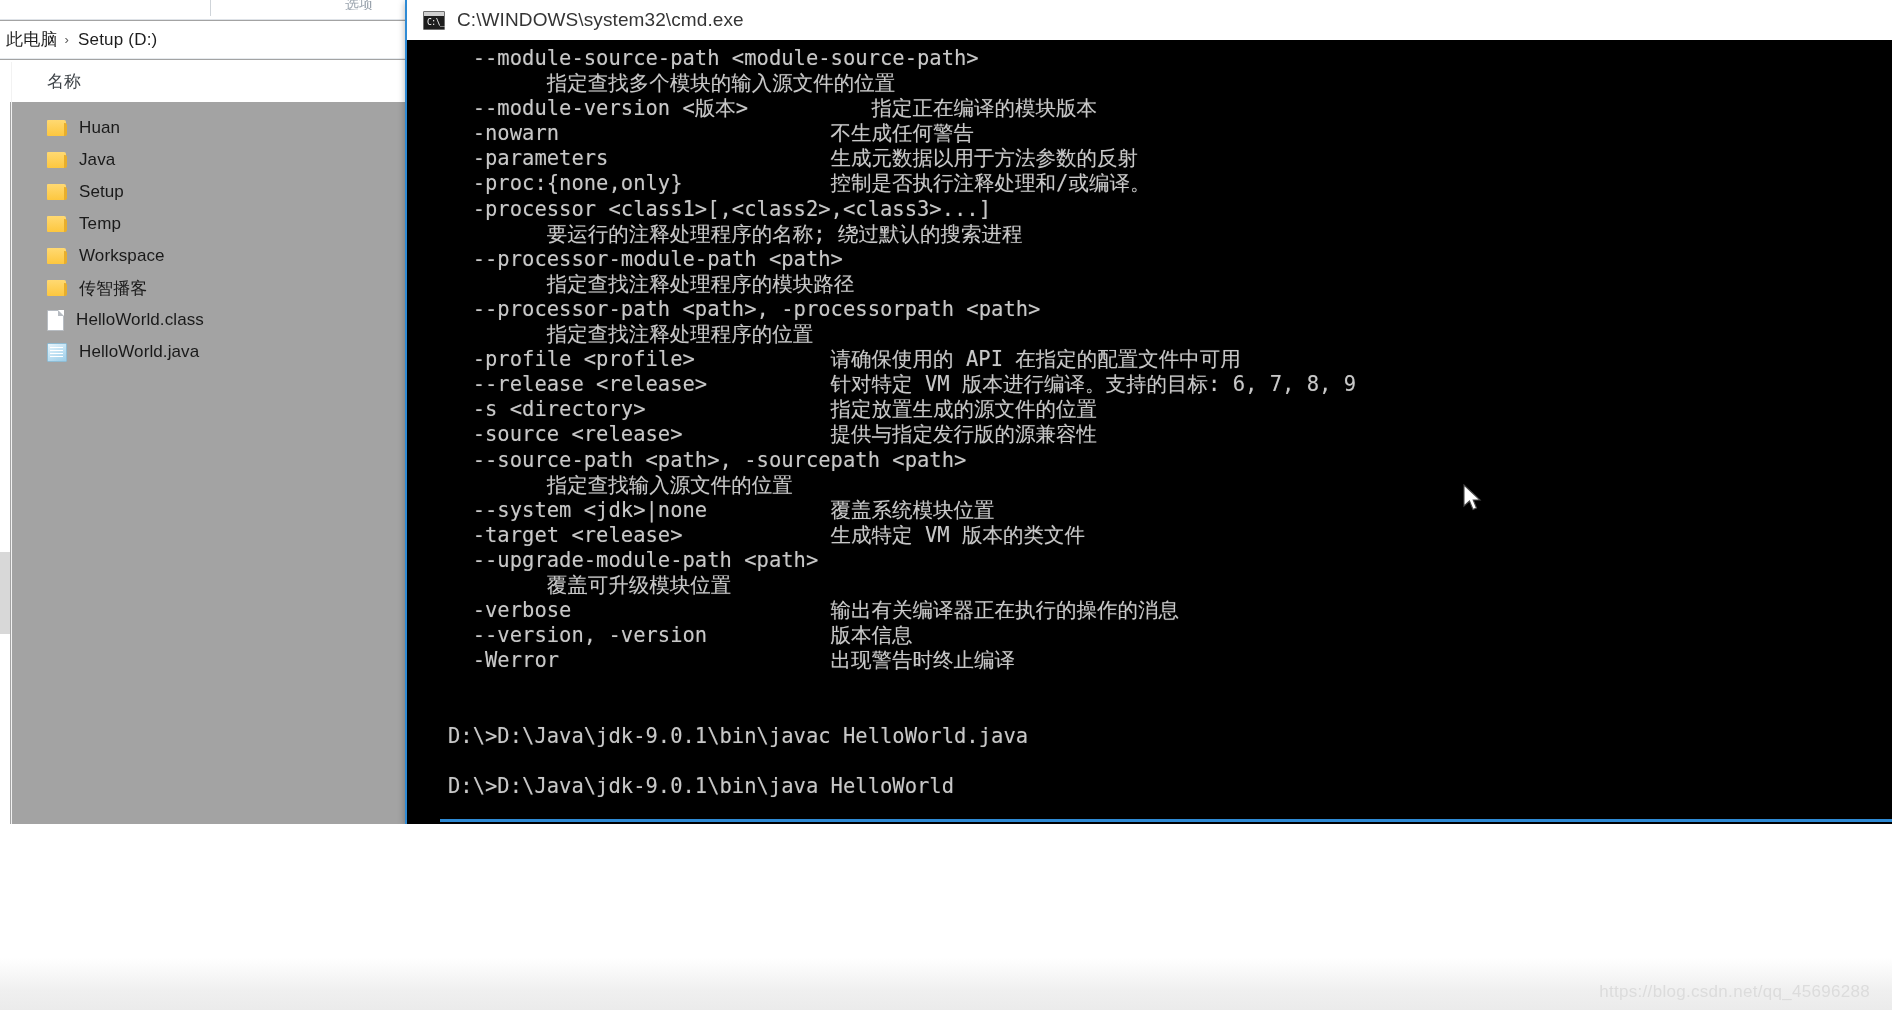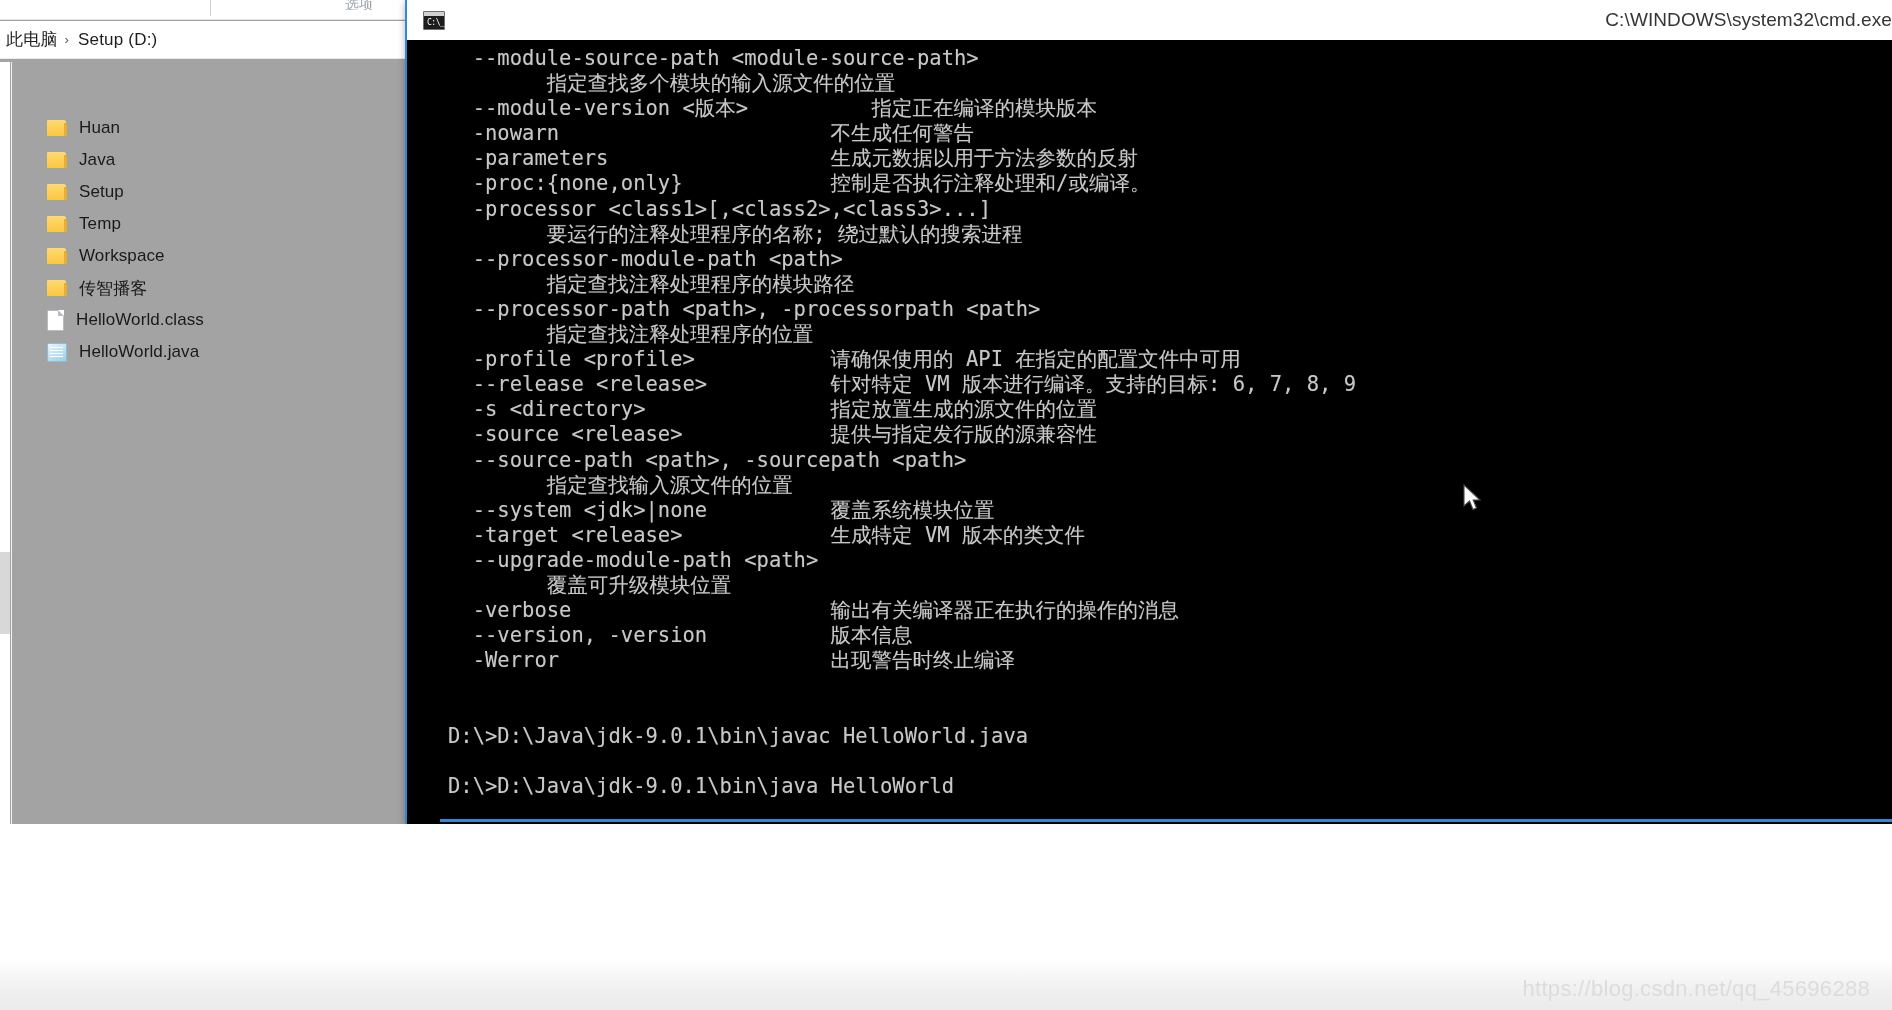--- a/index.html
+++ b/index.html
@@ -203,21 +203,20 @@
     box-shadow: 0 2px 7px rgba(0,0,0,0.30);
   }
   .cmd-titlebar {
     position: absolute;
     left: 0; top: 0;
     width: 100%; height: 40px;
     background: #ffffff;
     display: flex;
     align-items: center;
     padding-left: 16px;
-    justify-content: space-between;
   }
   .cmd-icon {
     position: relative;
     width: 22px; height: 19px;
     background: #1d1d1d;
     border: 1px solid #6f6f6f;
     border-radius: 1px;
     flex: 0 0 auto;
   }
   .cmd-icon::before {
@@ -284,21 +283,21 @@
   
   .wm-band {
     position: absolute;
     left: 0; bottom: 0;
     width: 1892px; height: 52px;
     background: linear-gradient(180deg, #ffffff 0%, #f0f0f0 60%, #ebebeb 100%);
   }
   .watermark {
     position: absolute;
     right: 22px; bottom: 8px;
-    font-size: 22px;
+    font-size: 17px;
     color: #dcdcdc;
     letter-spacing: 0.3px;
     white-space: nowrap;
   }
   .page-bottom-fill {
     position: absolute;
     left: 0; top: 824px;
     width: 1892px; height: 186px;
     background: #ffffff;
   }
@@ -323,20 +322,23 @@
       <div class="exp-toolbar-sep"></div>
       <div class="exp-toolbar-ghost">选项</div>
     </div>
 
     <div class="exp-addressbar">
       <span class="crumb">此电脑</span>
       <span class="crumb-sep">›</span>
       <span class="crumb">Setup (D:)</span>
     </div>
 
+    <div class="exp-colheader">
+      <div class="exp-colheader-label">名称</div>
+    </div>
 
     <div class="exp-scroll-track">
       <div class="exp-scroll-thumb"></div>
     </div>
     <div class="exp-vert-divider"></div>
 
     <div class="exp-list">
       <div class="exp-row">
         <span class="icon-folder"></span>
         <span class="label">Huan</span>

